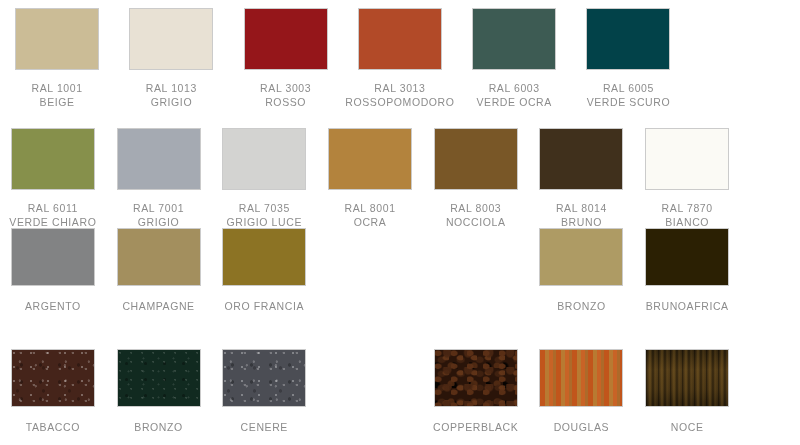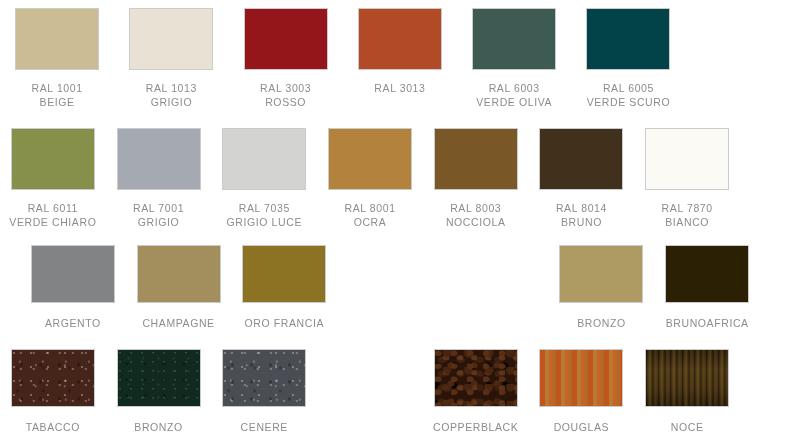--- a/index.html
+++ b/index.html
@@ -20,21 +20,21 @@
     background: #ffffff;
   }
   .swatch-row {
     position: absolute;
     left: 0;
     width: 740px;
     display: flex;
   }
   .row-1 { top: 0px; height: 120px; }
   .row-2 { top: 120px; height: 118px; }
-  .row-3 { top: 238px; height: 102px; padding-left: 20px; }
+  .row-3 { top: 221px; height: 102px; }
   .row-4 { top: 342px; height: 105px; }
 
   .cell {
     width: 114.28px;
     display: flex;
     flex-direction: column;
     align-items: center;
     box-sizing: border-box;
   }
   .cell.empty .chip,
@@ -77,25 +77,25 @@
       <div class="cell">
         <div class="chip" style="background-color:#e8e1d4;" title="AVORIO"></div>
         <div class="caption"><span class="code-line">RAL  1013</span><span class="name-line">GRIGIO</span></div>
       </div>
       <div class="cell">
         <div class="chip" style="background-color:#95161a;" title="ROSSO"></div>
         <div class="caption"><span class="code-line">RAL  3003</span><span class="name-line">ROSSO</span></div>
       </div>
       <div class="cell">
         <div class="chip" style="background-color:#b24a28;" title="ROSSOPOMODORO"></div>
-        <div class="caption"><span class="code-line">RAL  3013</span></div>
+        <div class="caption"><span class="code-line">RAL  3013</span><span class="name-line">ROSSOPOMODORO</span></div>
       </div>
       <div class="cell">
         <div class="chip" style="background-color:#3d5b53;" title="VERDE OLIVA"></div>
-        <div class="caption"><span class="code-line">RAL  6003</span><span class="name-line">VERDE OLIVA</span></div>
+        <div class="caption"><span class="code-line">RAL  6003</span><span class="name-line">VERDE OCRA</span></div>
       </div>
       <div class="cell">
         <div class="chip" style="background-color:#024249;" title="VERDE SCURO"></div>
         <div class="caption"><span class="code-line">RAL  6005</span><span class="name-line">VERDE SCURO</span></div>
       </div>
     </div>
     <div class="swatch-row row-2">
       <div class="cell">
         <div class="chip" style="background-color:#86904b;" title="VERDE CHIARO"></div>
         <div class="caption"><span class="code-line">RAL  6011</span><span class="name-line">VERDE CHIARO</span></div>

